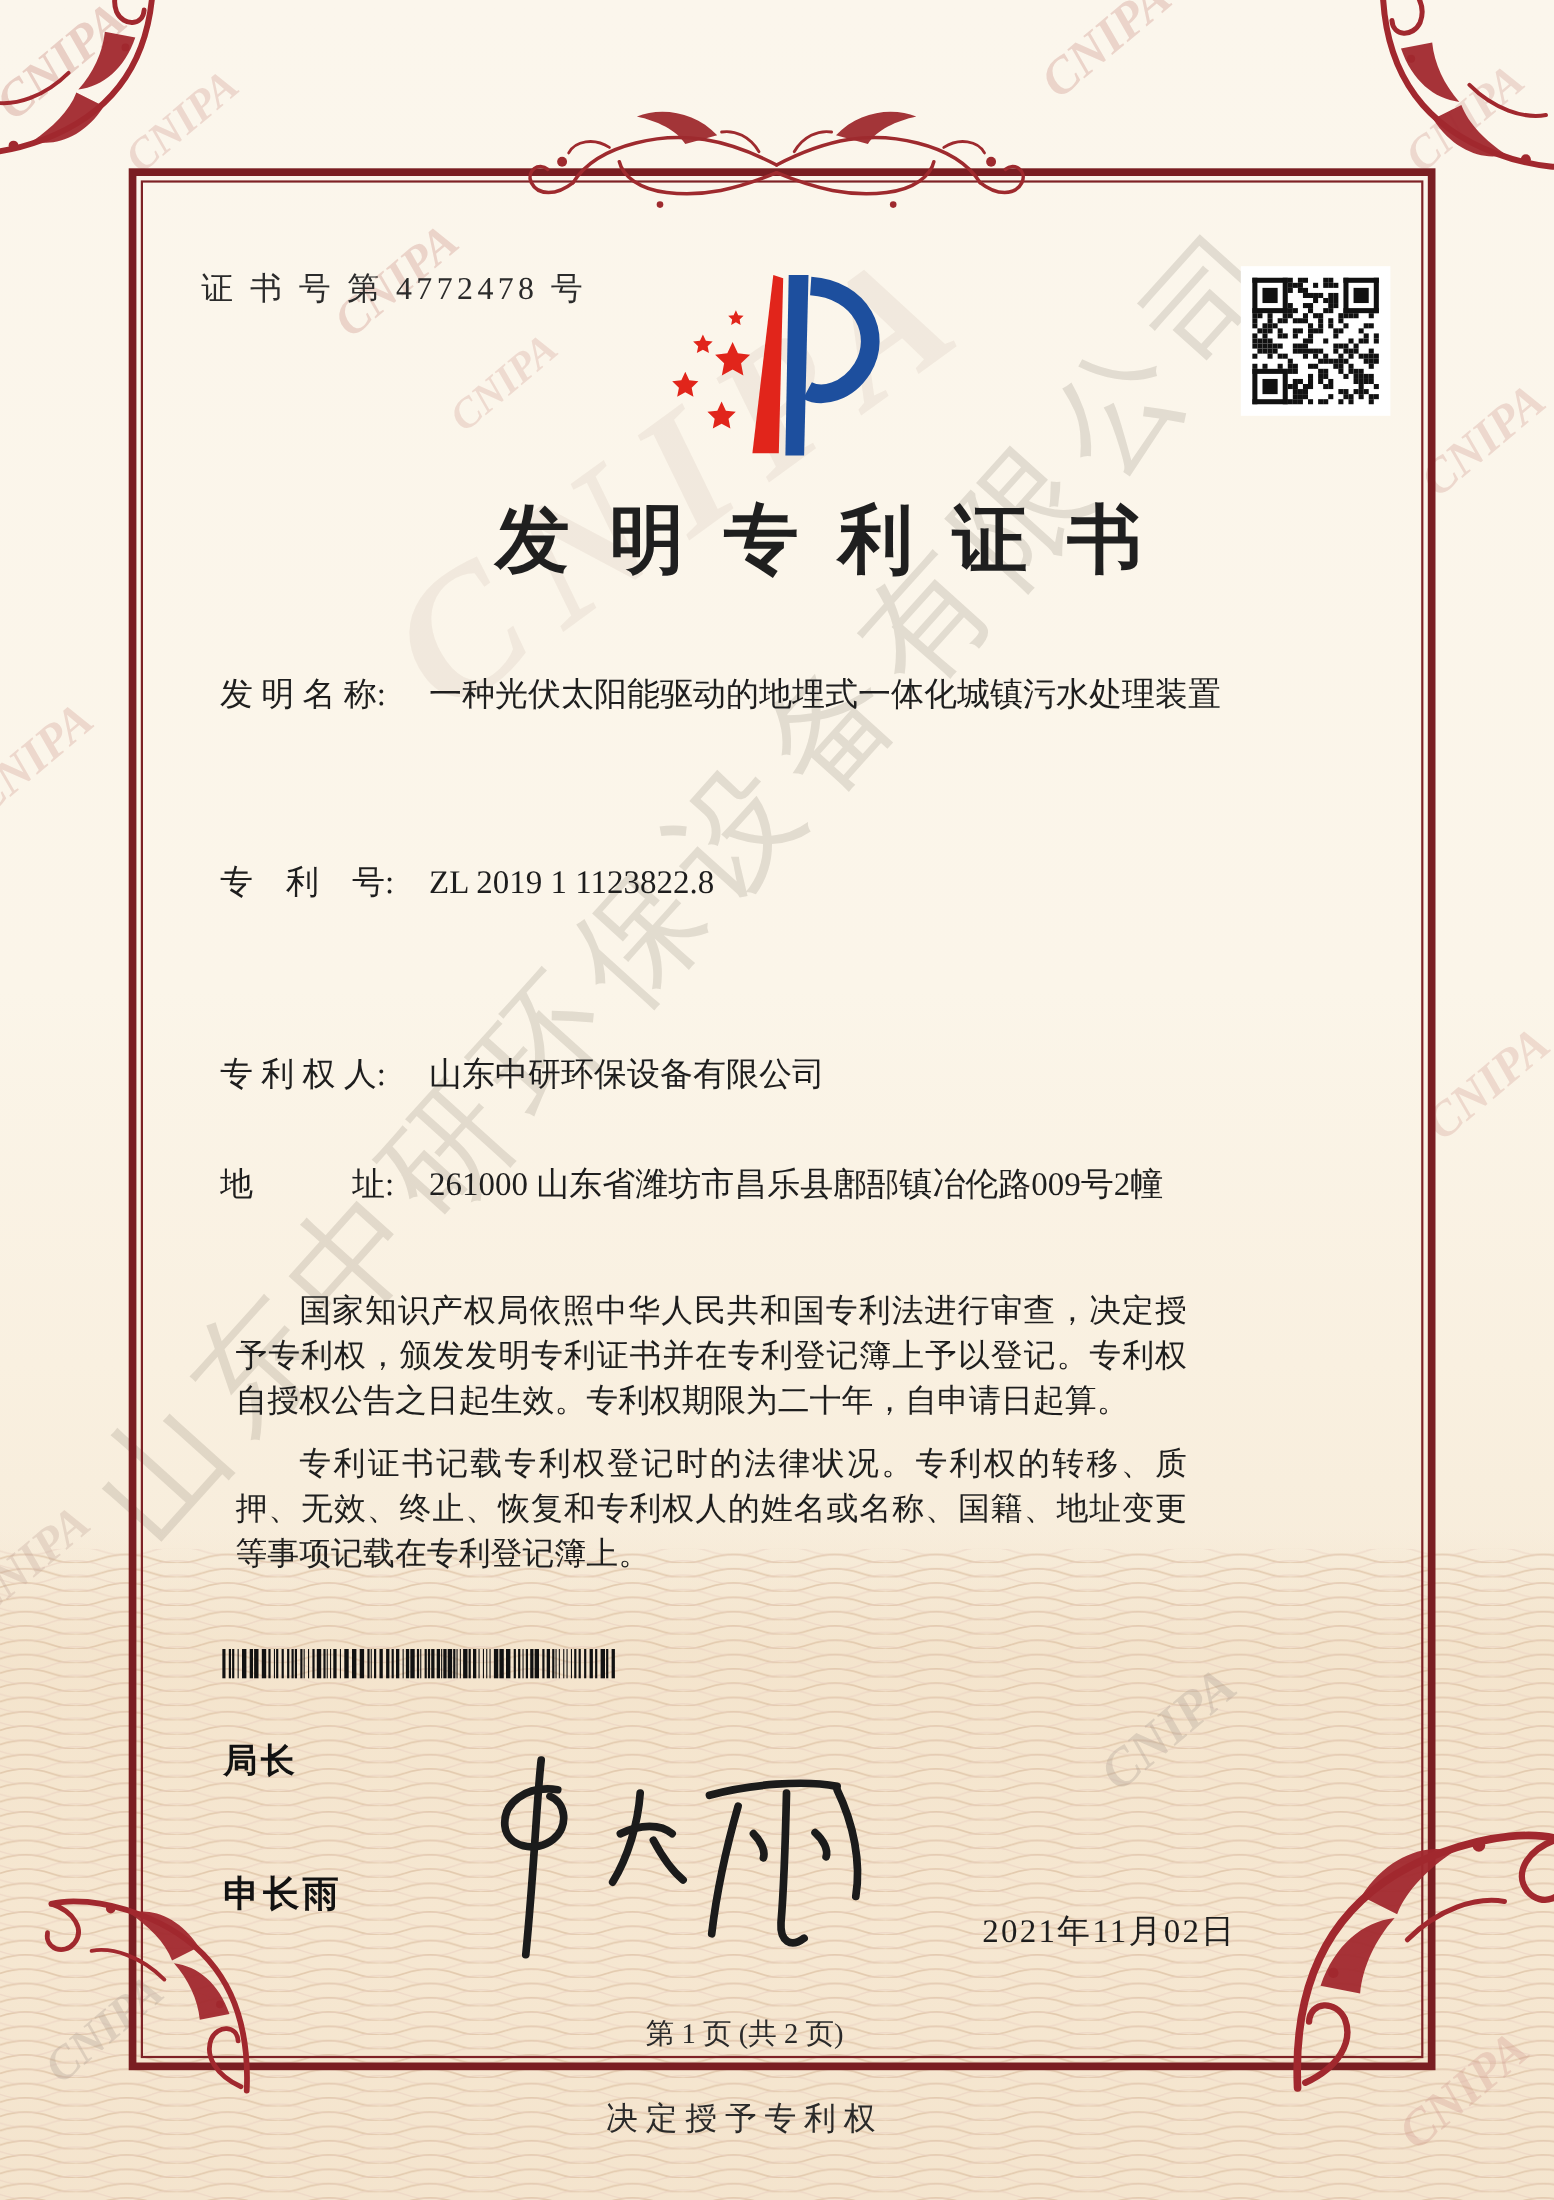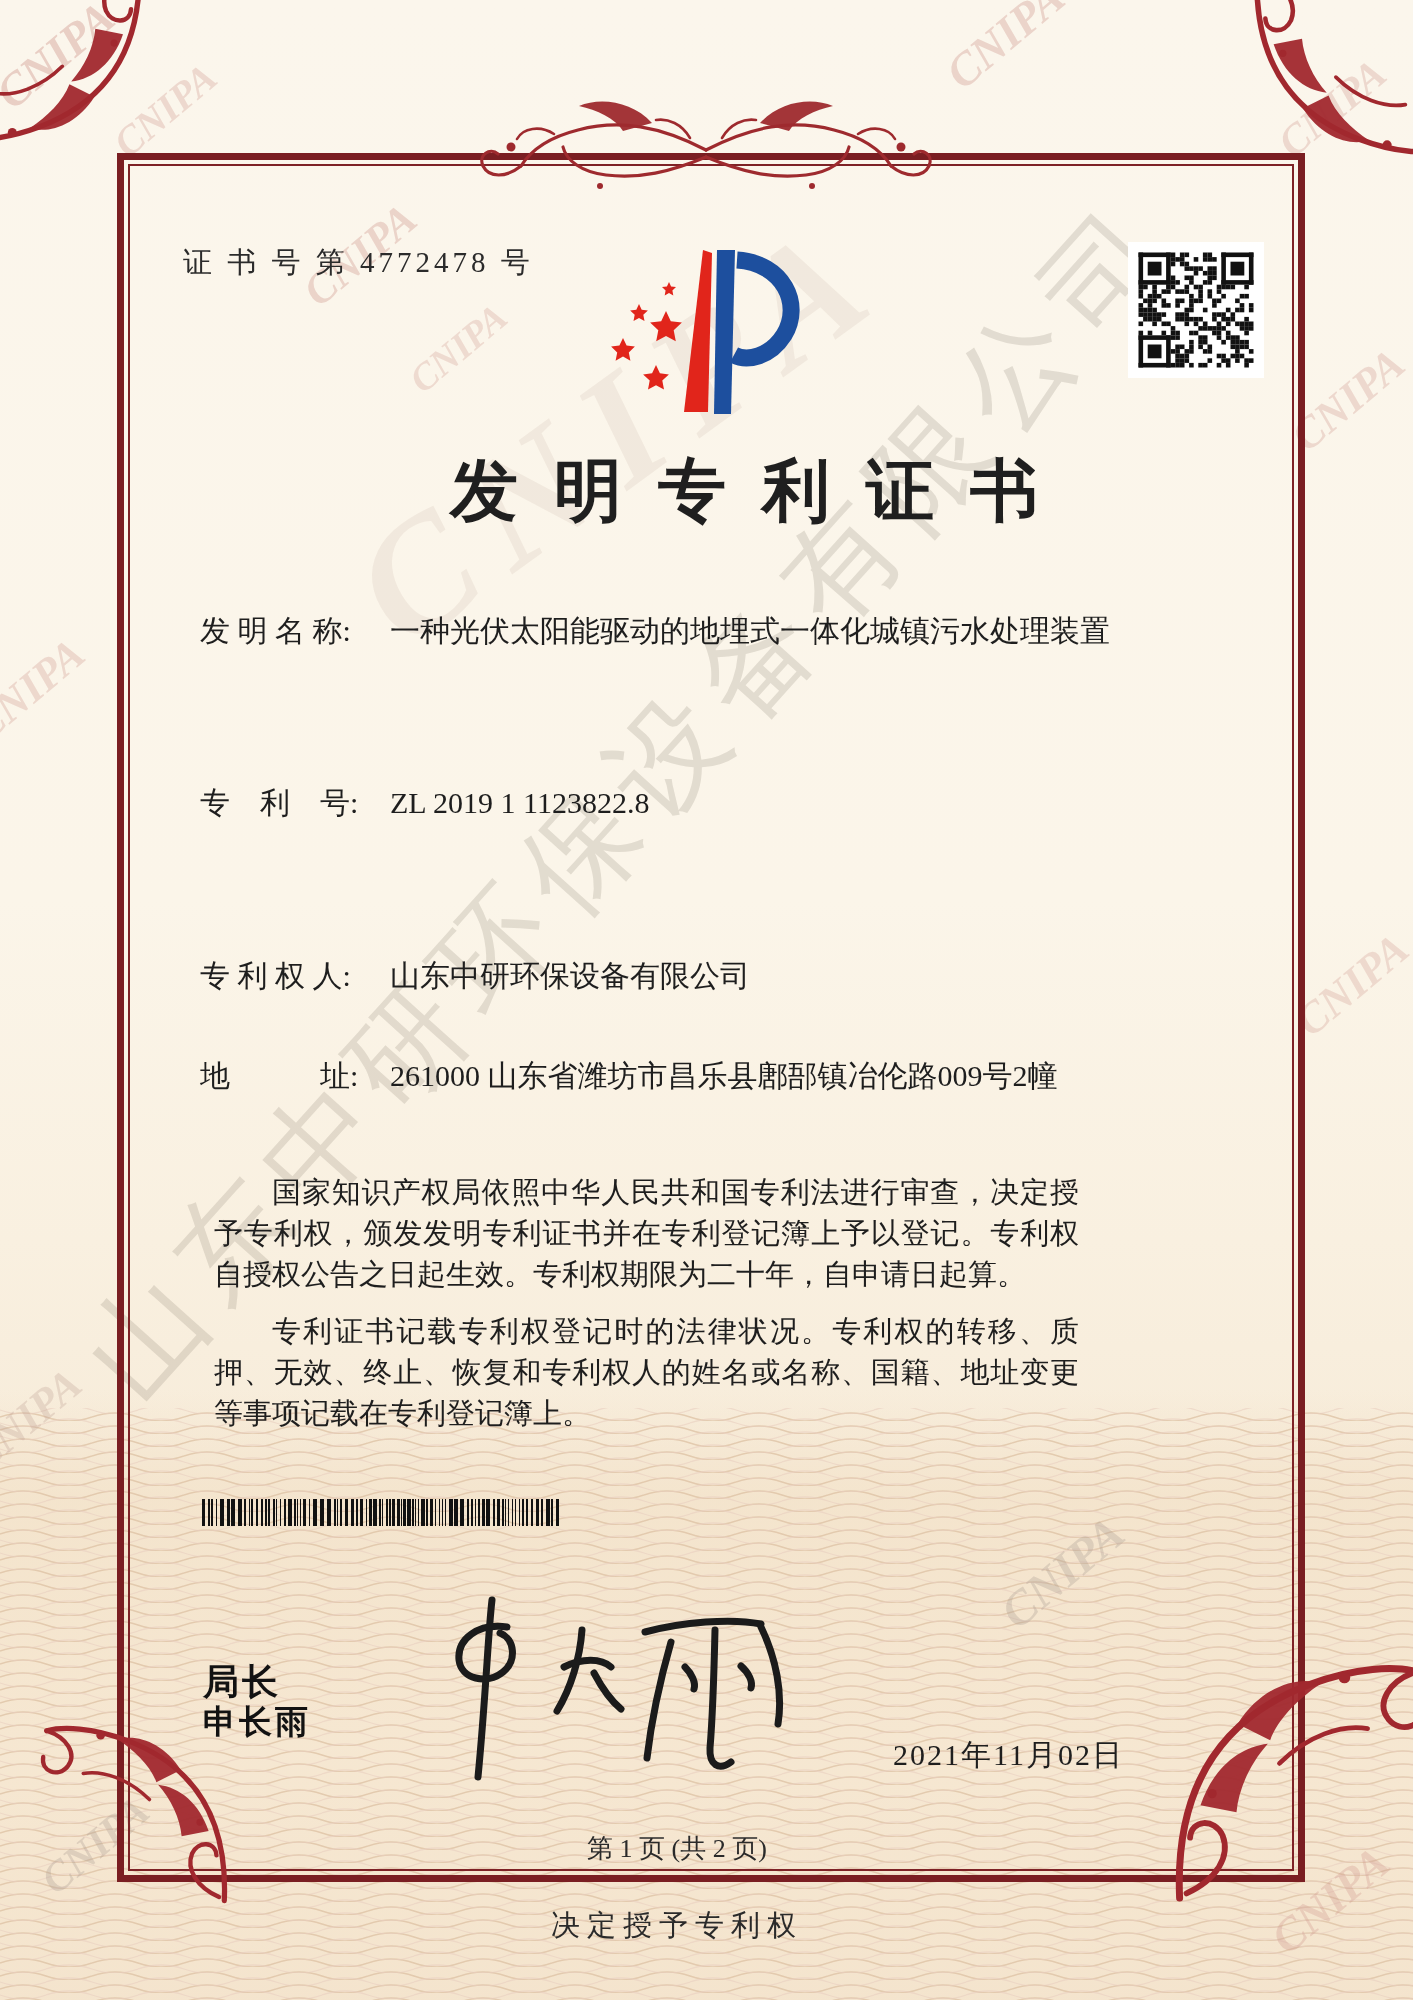--- a/index.html
+++ b/index.html
@@ -35,22 +35,22 @@
       font-size:68px;font-weight:700;letter-spacing:36px;padding-left:18px;box-sizing:border-box;color:#1f1f1f;}
   .row{position:absolute;left:200px;z-index:6;font-size:30px;white-space:nowrap;color:#1e1e1e;}
   .row .lbl{display:inline-block;width:182px;}
   .row .val{display:inline-block;margin-left:8px;margin-top:20px;}
   .row2col .col2{position:absolute;left:537px;top:0;white-space:nowrap;}
   .row2col .col2 .lbl{width:182px;}
   .paras{position:absolute;left:198px;top:1156px;width:897px;z-index:6;
       font-size:29px;line-height:41px;text-align:justify;color:#1e1e1e;}
   .paras p{margin:16px;text-indent:2em;}
   .barcode{position:absolute;left:202px;top:1499px;z-index:6;}
-  .officer-role{position:absolute;left:203px;top:1658px;z-index:6;
-      font-family:"Liberation Sans","DejaVu Sans",sans-serif;font-weight:700;font-size:36px;color:#121212;letter-spacing:3px;}
+  .officer-role{position:absolute;left:203px;top:1580px;z-index:6;
+      font-family:"Liberation Sans","DejaVu Sans",sans-serif;font-weight:700;font-size:31px;color:#121212;letter-spacing:3px;}
   .officer-name{position:absolute;left:203px;top:1700px;z-index:6;
       font-family:"Liberation Sans","DejaVu Sans",sans-serif;font-weight:700;font-size:33px;color:#121212;letter-spacing:3px;}
   .signature{position:absolute;left:430px;top:1572px;z-index:6;}
   .issue-date{position:absolute;left:893px;top:1735px;z-index:6;font-size:30px;letter-spacing:2px;color:#1e1e1e;}
   .page-info{position:absolute;left:117px;top:1831px;width:1120px;z-index:6;text-align:center;font-size:26px;color:#2a2a2a;}
   .footer-note{position:absolute;left:117px;top:1906px;width:1120px;z-index:6;text-align:center;
       font-size:29px;letter-spacing:7px;color:#2a2a2a;}
 </style>
 </head>
 <body>

